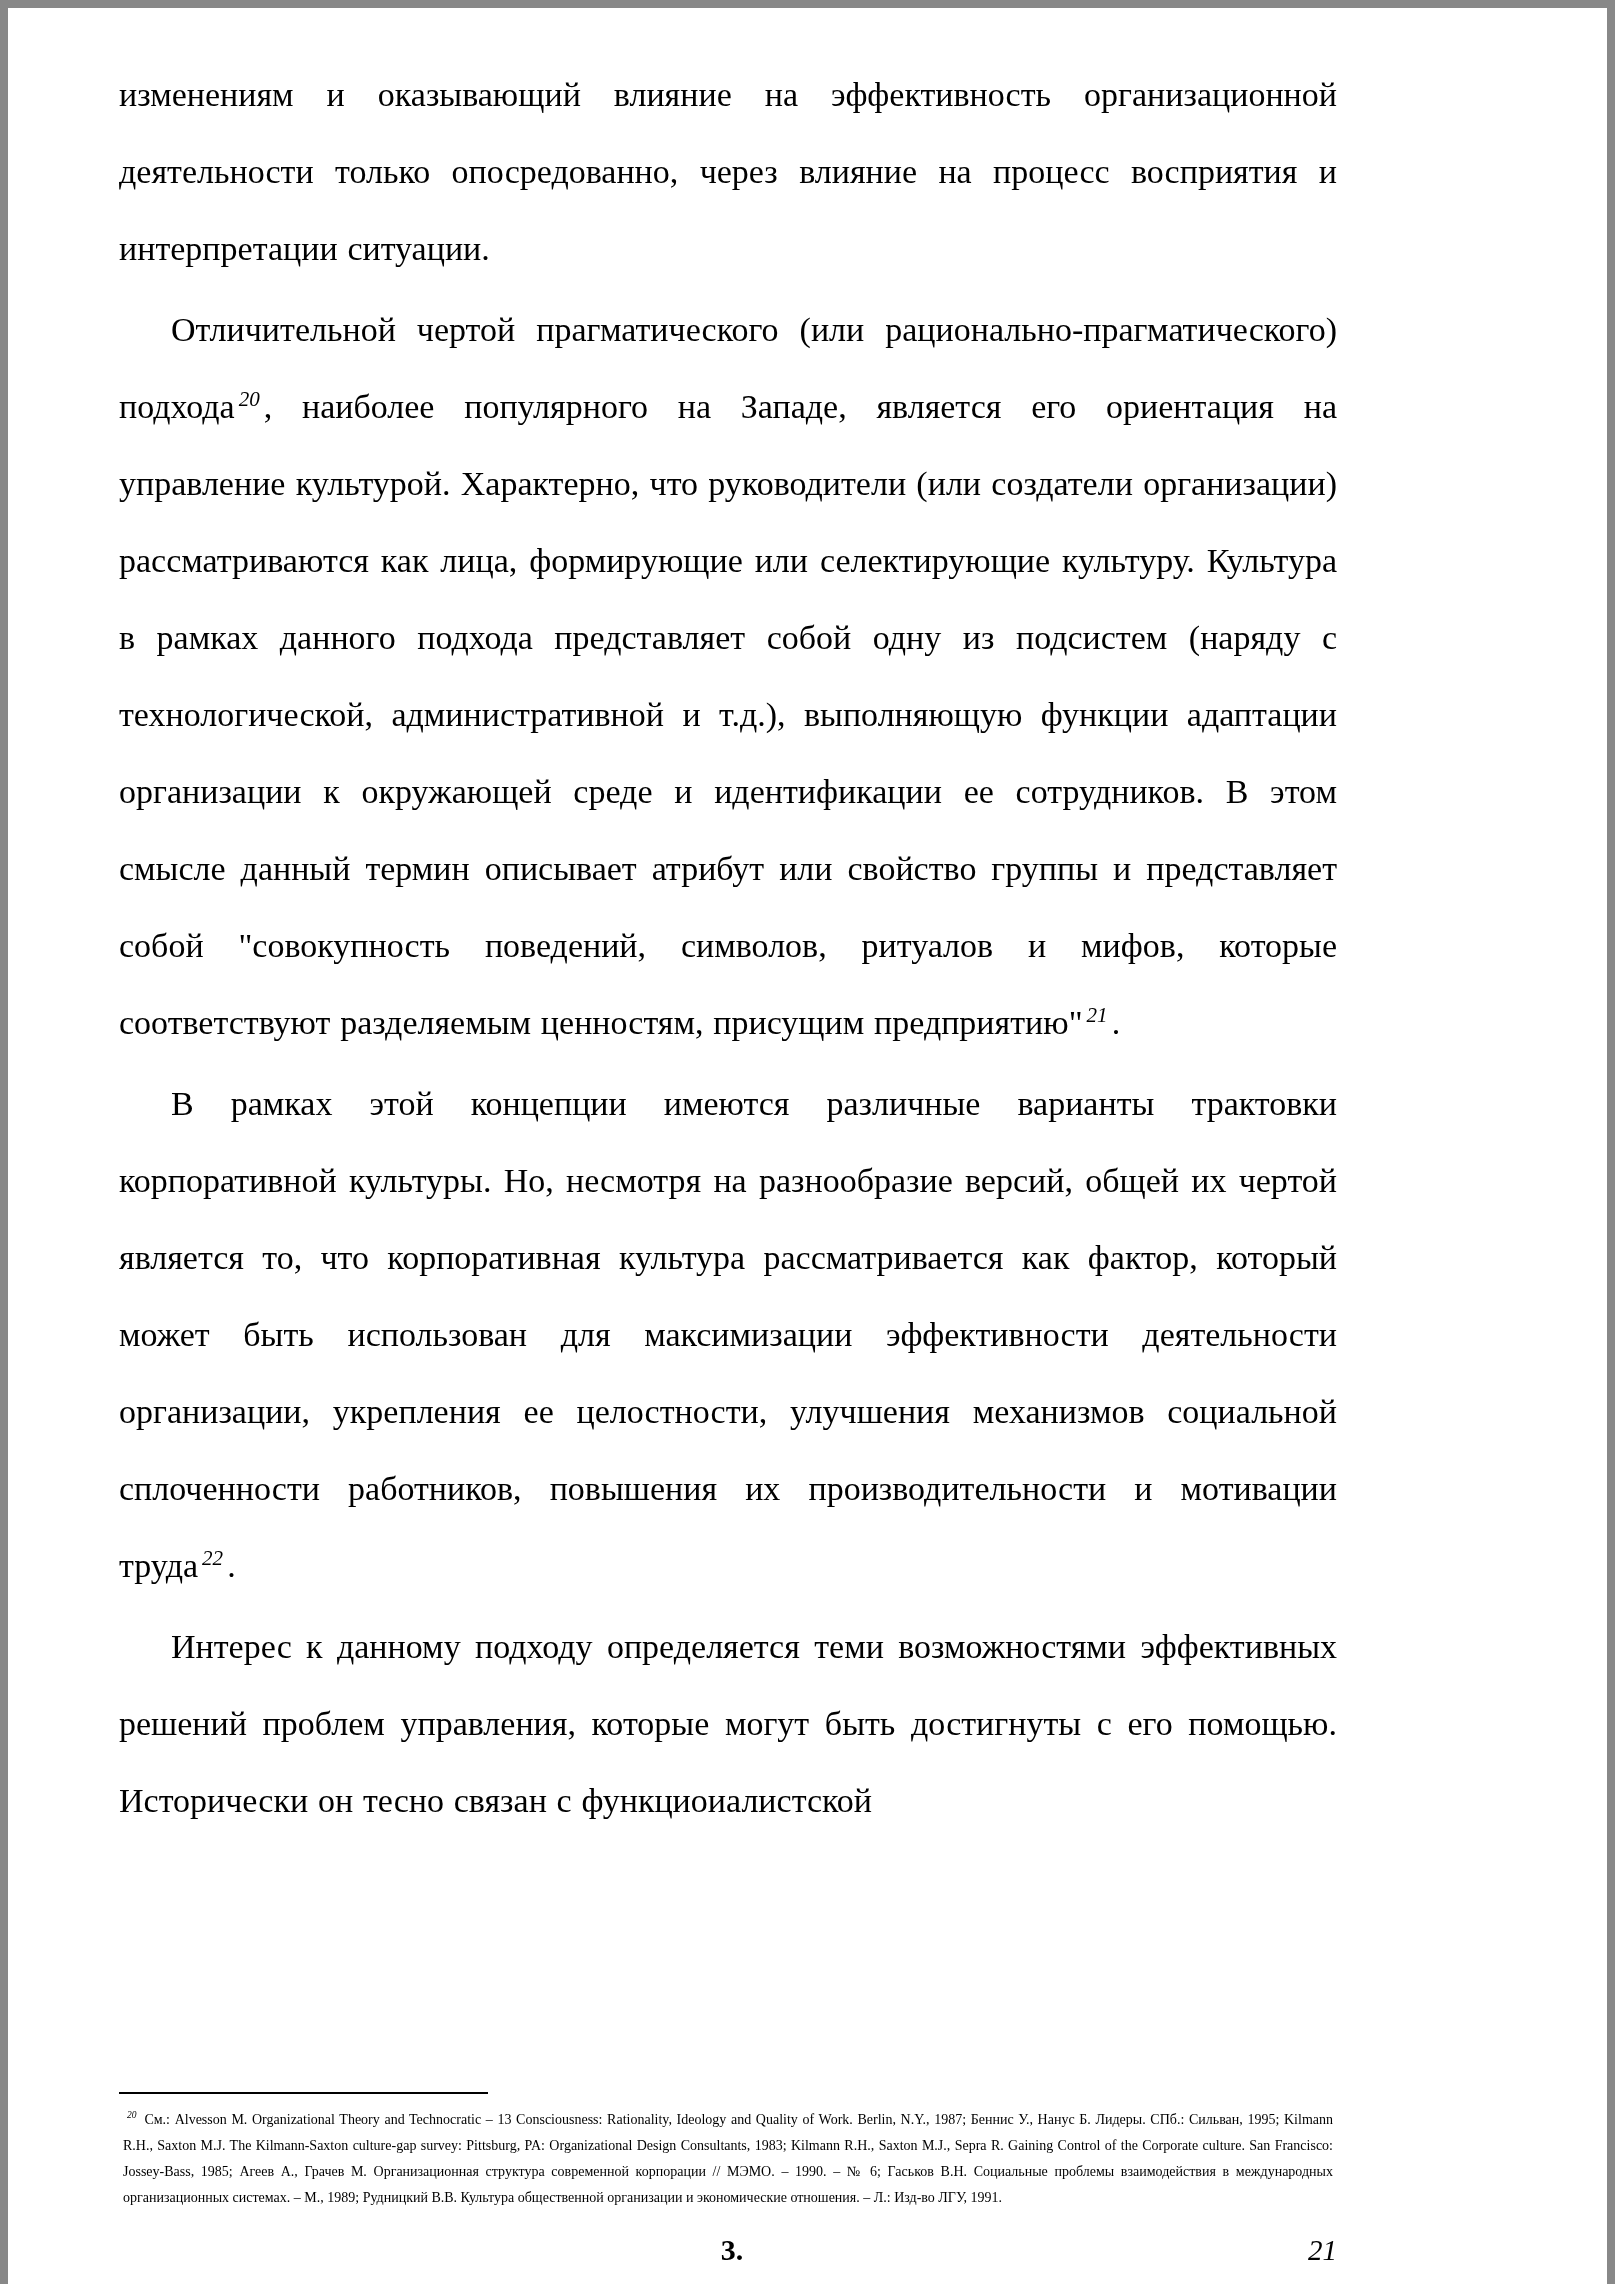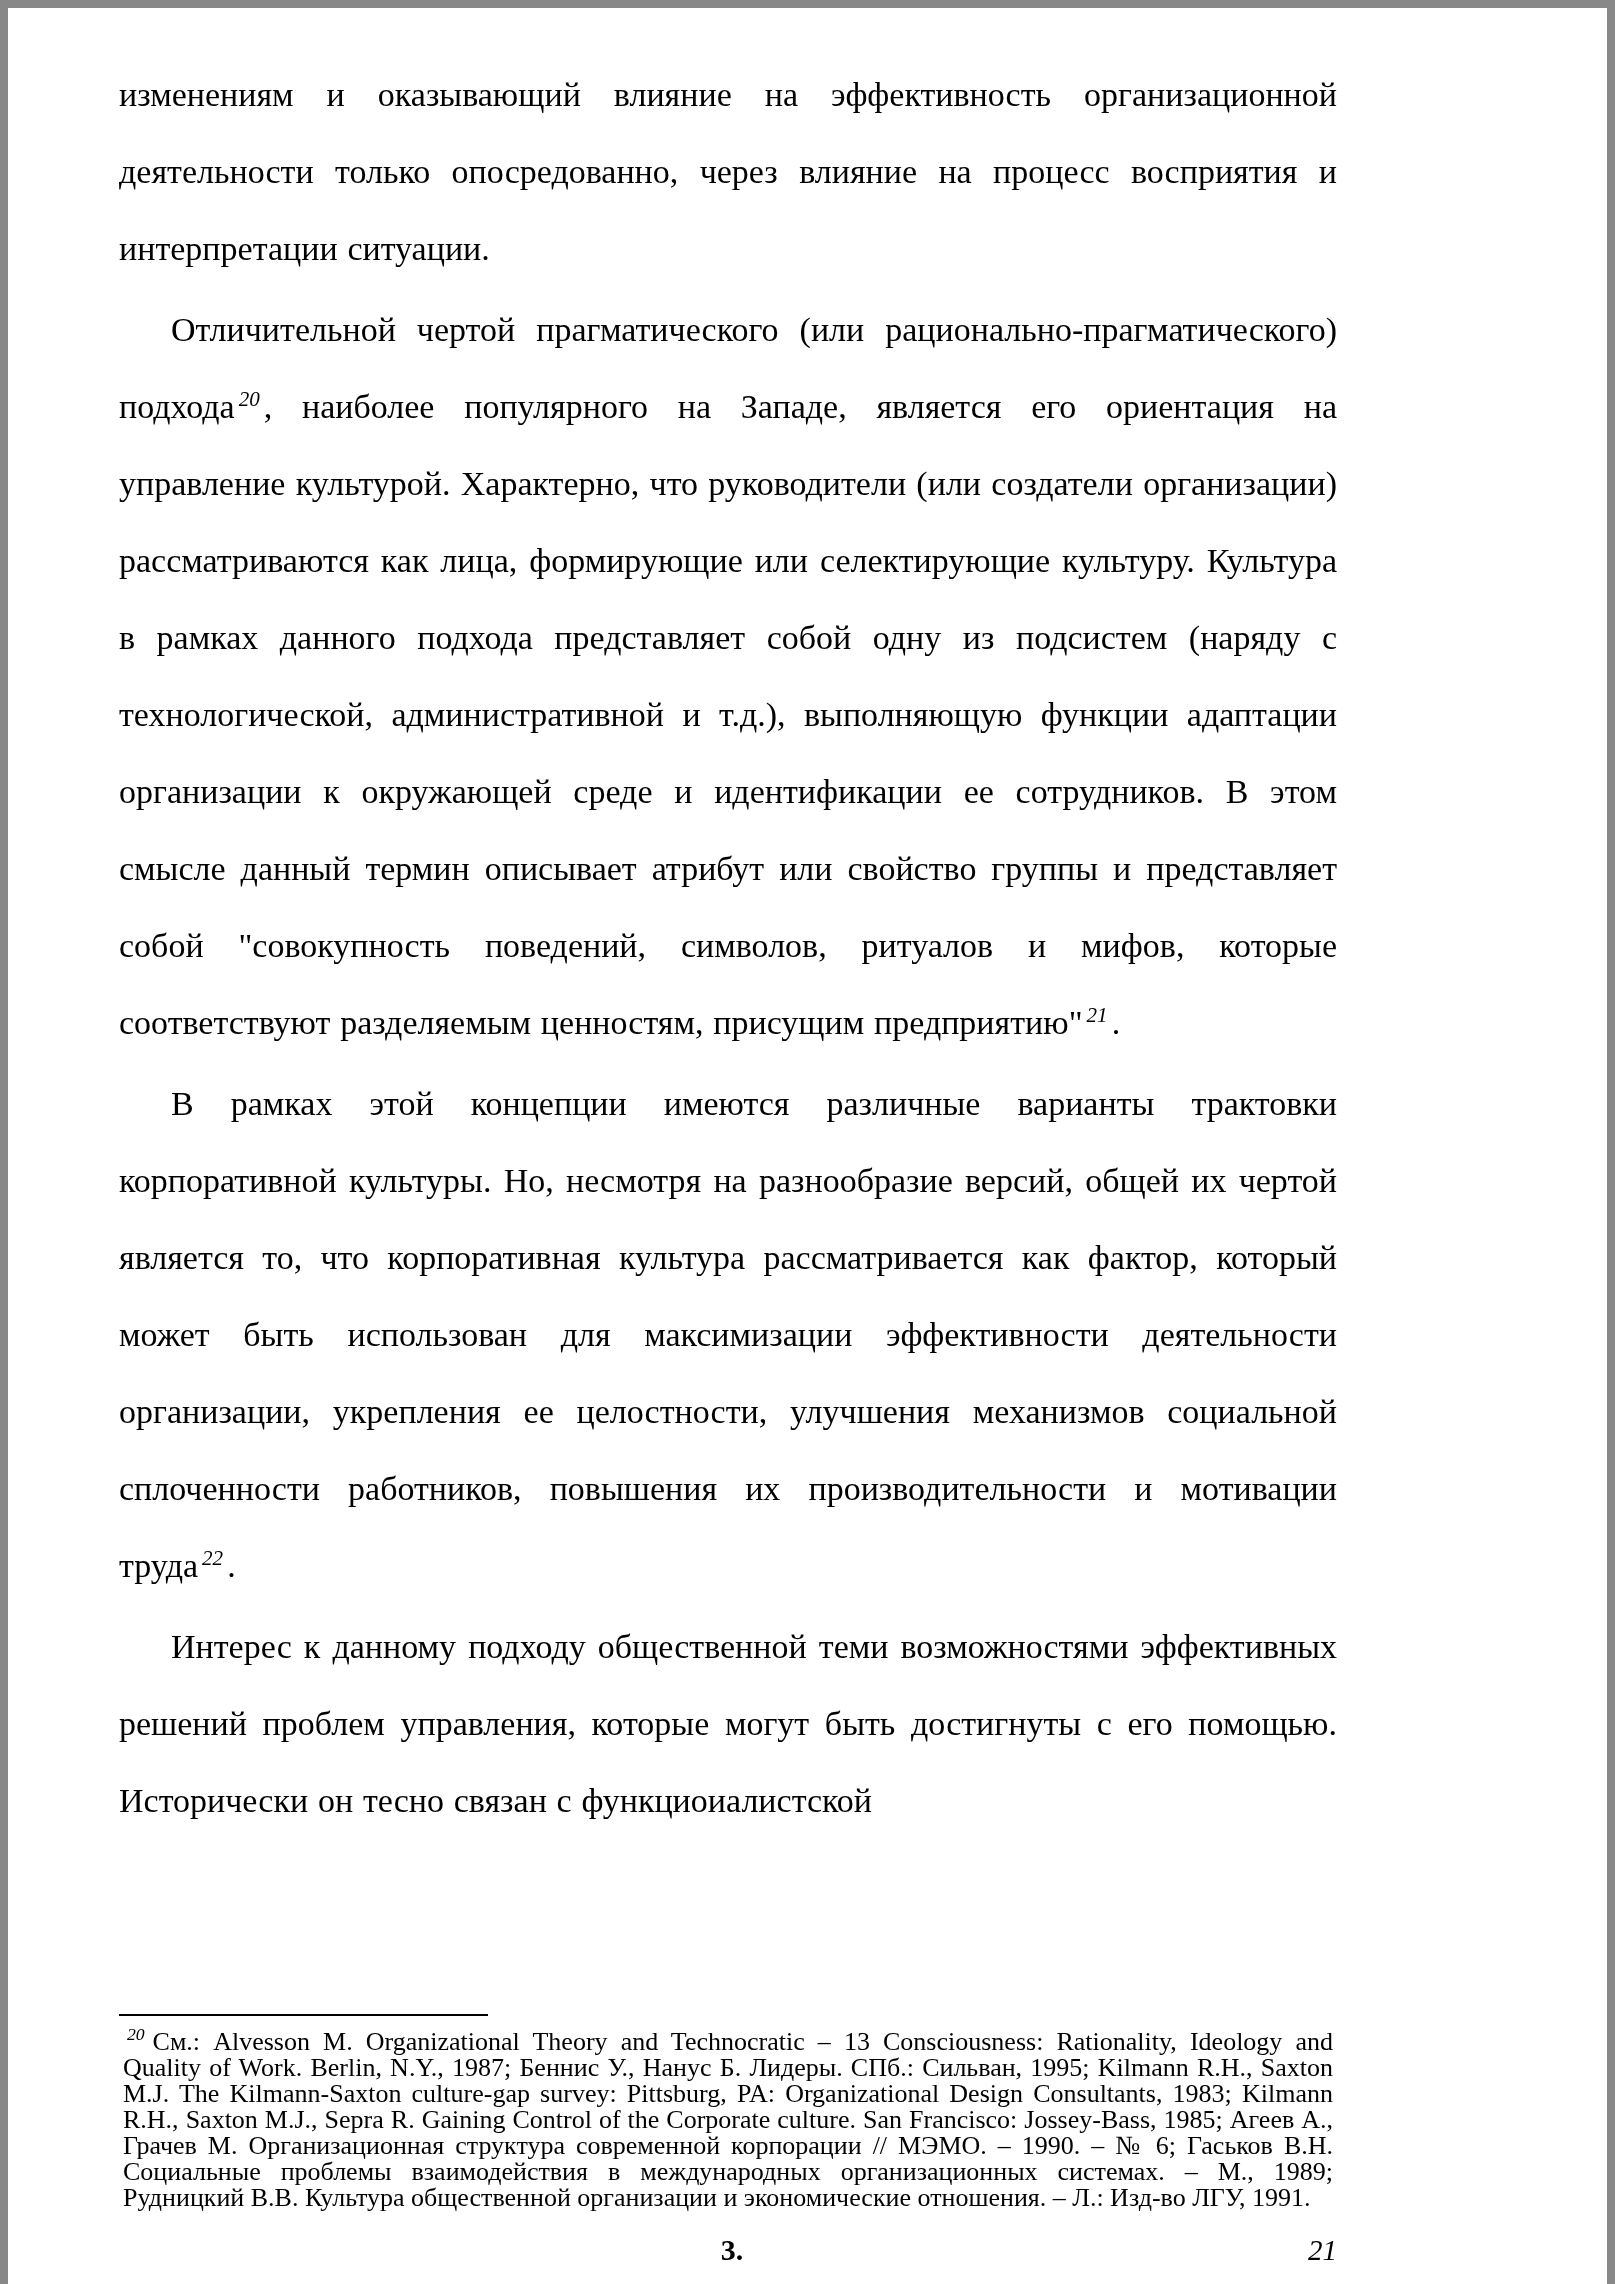--- a/index.html
+++ b/index.html
@@ -38,21 +38,21 @@
     left: 103px;
     width: 1226px;
     bottom: 73px;
   }
   .fn-sep {
     width: 369px;
     border-top: 2px solid #000;
     margin-bottom: 13px;
   }
   .footnote {
-    font-size: 26px;
+    font-size: 14px;
     line-height: 26px;
     text-align: justify;
   }
   .footnote .fnmark {
     font-style: italic;
     font-size: 0.68em;
     line-height: 0;
     vertical-align: super;
     padding-right: 3.9px;
   }
@@ -81,21 +81,21 @@
 </style>
 </head>
 <body>
 
 <div class="page">
 
   <div class="body-text" id="body-text">
       <p class="para">изменениям и оказывающий влияние на эффективность организационной деятельности только опосредованно, через влияние на процесс восприятия и интерпретации ситуации.</p>
       <p class="para indent">Отличительной чертой прагматического (или рационально-прагматического) подхода<span class="fnref">20</span>, наиболее популярного на Западе, является его ориентация на управление культурой. Характерно, что руководители (или создатели организации) рассматриваются как лица, формирующие или селектирующие культуру. Культура в рамках данного подхода представляет собой одну из подсистем (наряду с технологической, административной и т.д.), выполняющую функции адаптации организации к окружающей среде и идентификации ее сотрудников. В этом смысле данный термин описывает атрибут или свойство группы и представляет собой "совокупность поведений, символов, ритуалов и мифов, которые соответствуют разделяемым ценностям, присущим предприятию"<span class="fnref">21</span>.</p>
       <p class="para indent">В рамках этой концепции имеются различные варианты трактовки корпоративной культуры. Но, несмотря на разнообразие версий, общей их чертой является то, что корпоративная культура рассматривается как фактор, который может быть использован для максимизации эффективности деятельности организации, укрепления ее целостности, улучшения механизмов социальной сплоченности работников, повышения их производительности и мотивации труда<span class="fnref">22</span>.</p>
-      <p class="para indent">Интерес к данному подходу общественной теми возможностями эффективных решений проблем управления, которые могут быть достигнуты с его помощью. Исторически он тесно связан с функциоиалистской</p>
+      <p class="para indent">Интерес к данному подходу определяется теми возможностями эффективных решений проблем управления, которые могут быть достигнуты с его помощью. Исторически он тесно связан с функциоиалистской</p>
     </div>
 
   <div class="footnotes">
     <div class="fn-sep"></div>
     <div id="footnote-list">
         <p class="footnote"><span class="fnmark">20</span>См.: Alvesson M. Organizational Theory and Technocratic – 13 Consciousness: Rationality, Ideology and Quality of Work. Berlin, N.Y., 1987; Беннис У., Нанус Б. Лидеры. СПб.: Сильван, 1995; Kilmann R.H., Saxton M.J. The Kilmann-Saxton culture-gap survey: Pittsburg, PA: Organizational Design Consultants, 1983; Kilmann R.H., Saxton M.J., Sepra R. Gaining Control of the Corporate culture. San Francisco: Jossey-Bass, 1985; Агеев А., Грачев М. Организационная структура современной корпорации // МЭМО. – 1990. – № 6; Гаськов В.Н. Социальные проблемы взаимодействия в международных организационных системах. – М., 1989; Рудницкий В.В. Культура общественной организации и экономические отношения. – Л.: Изд-во ЛГУ, 1991.</p>
       </div>
   </div>
 
   <div class="footer">

